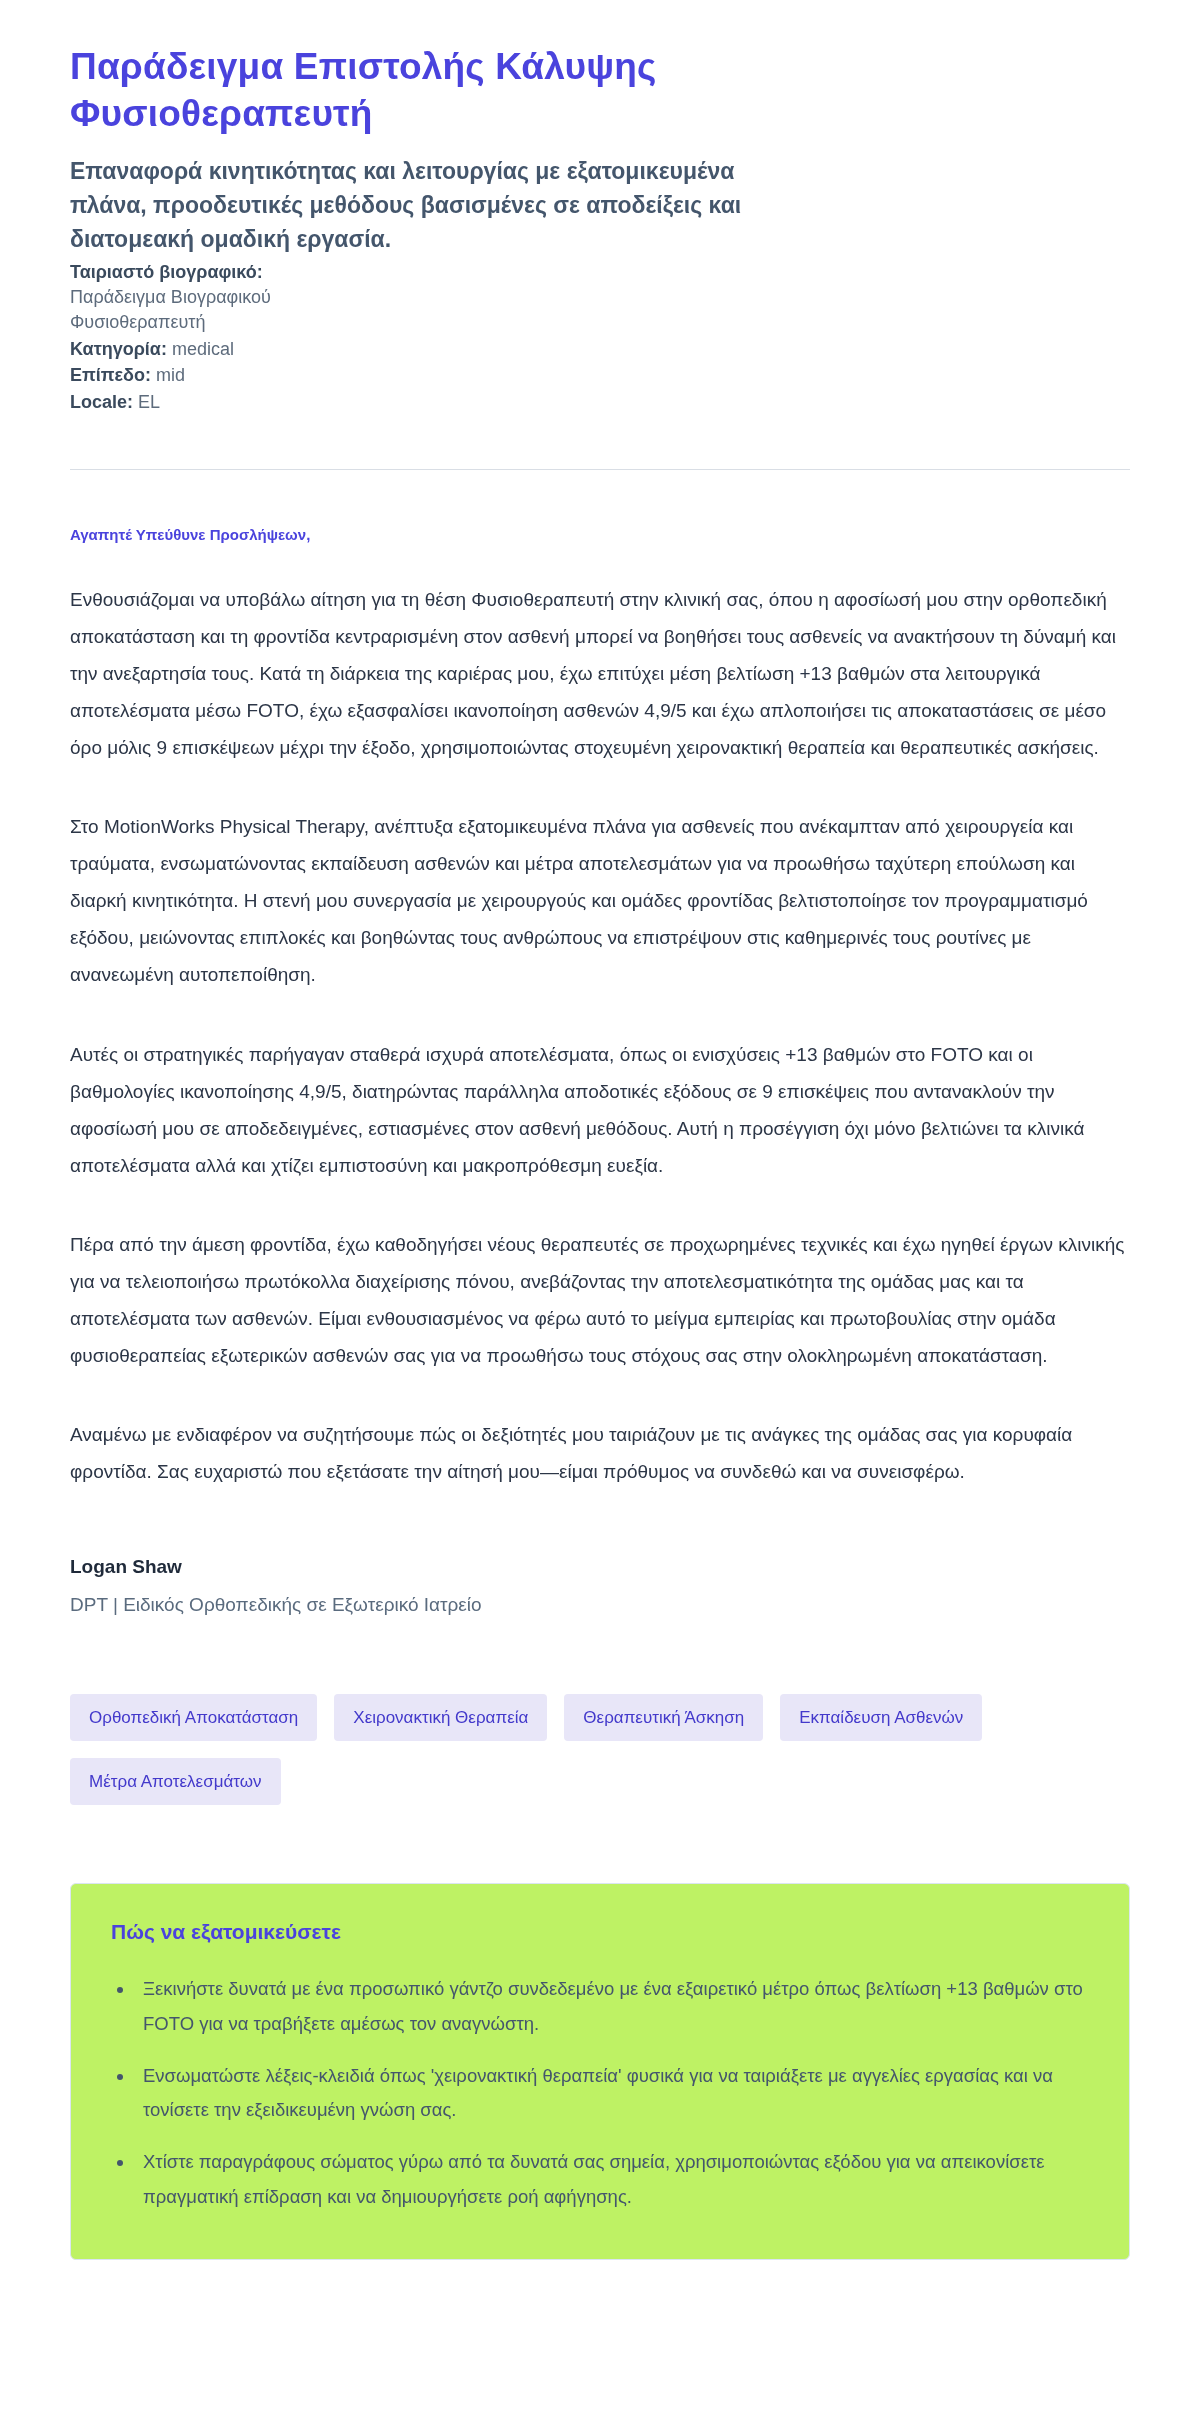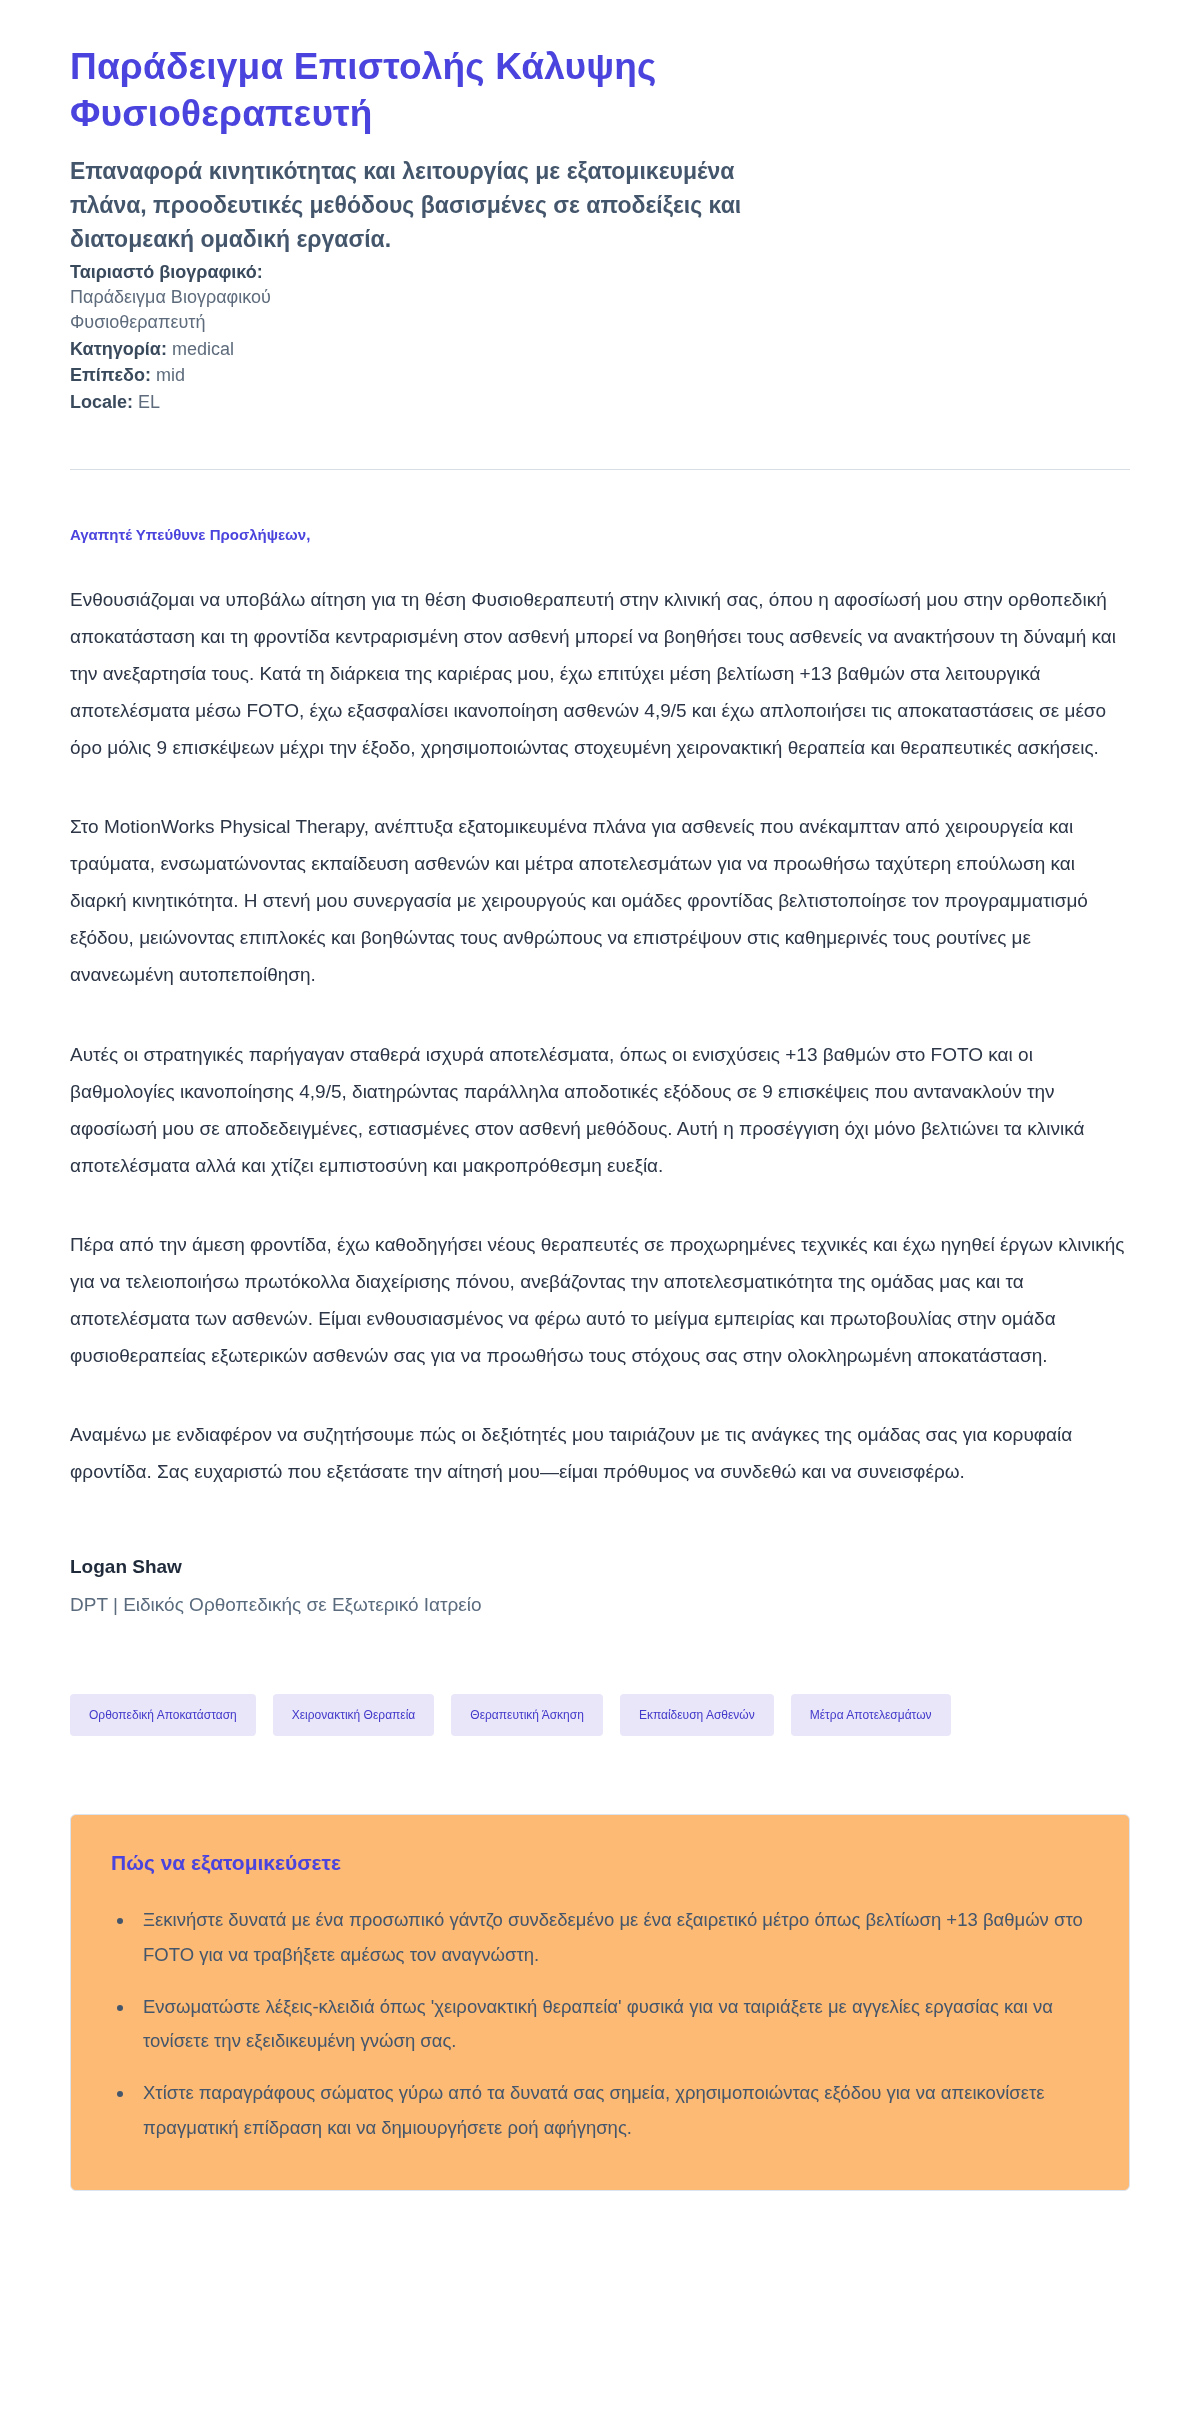--- a/index.html
+++ b/index.html
@@ -97,31 +97,31 @@
     margin-top: 78px;
     display: flex;
     flex-wrap: wrap;
     gap: 17px 17px;
     max-width: 1060px;
   }
   .tag {
     display: inline-block;
     background: #e8e6f8;
     color: #4339cb;
-    font-size: 12px;
+    font-size: 17px;
     line-height: 1;
     padding: 15px 19px;
     border-radius: 4px;
     white-space: nowrap;
   }
 
   
   .tips-box {
     margin-top: 78px;
-    background: #fdba74;
+    background: #bef264;
     border: 1px solid #dbe5f1;
     border-radius: 6px;
     padding: 36px 40px 44px 40px;
   }
   .tips-heading {
     margin: 0 0 28px 0;
     font-size: 21px;
     font-weight: bold;
     color: #4a43dd;
   }

